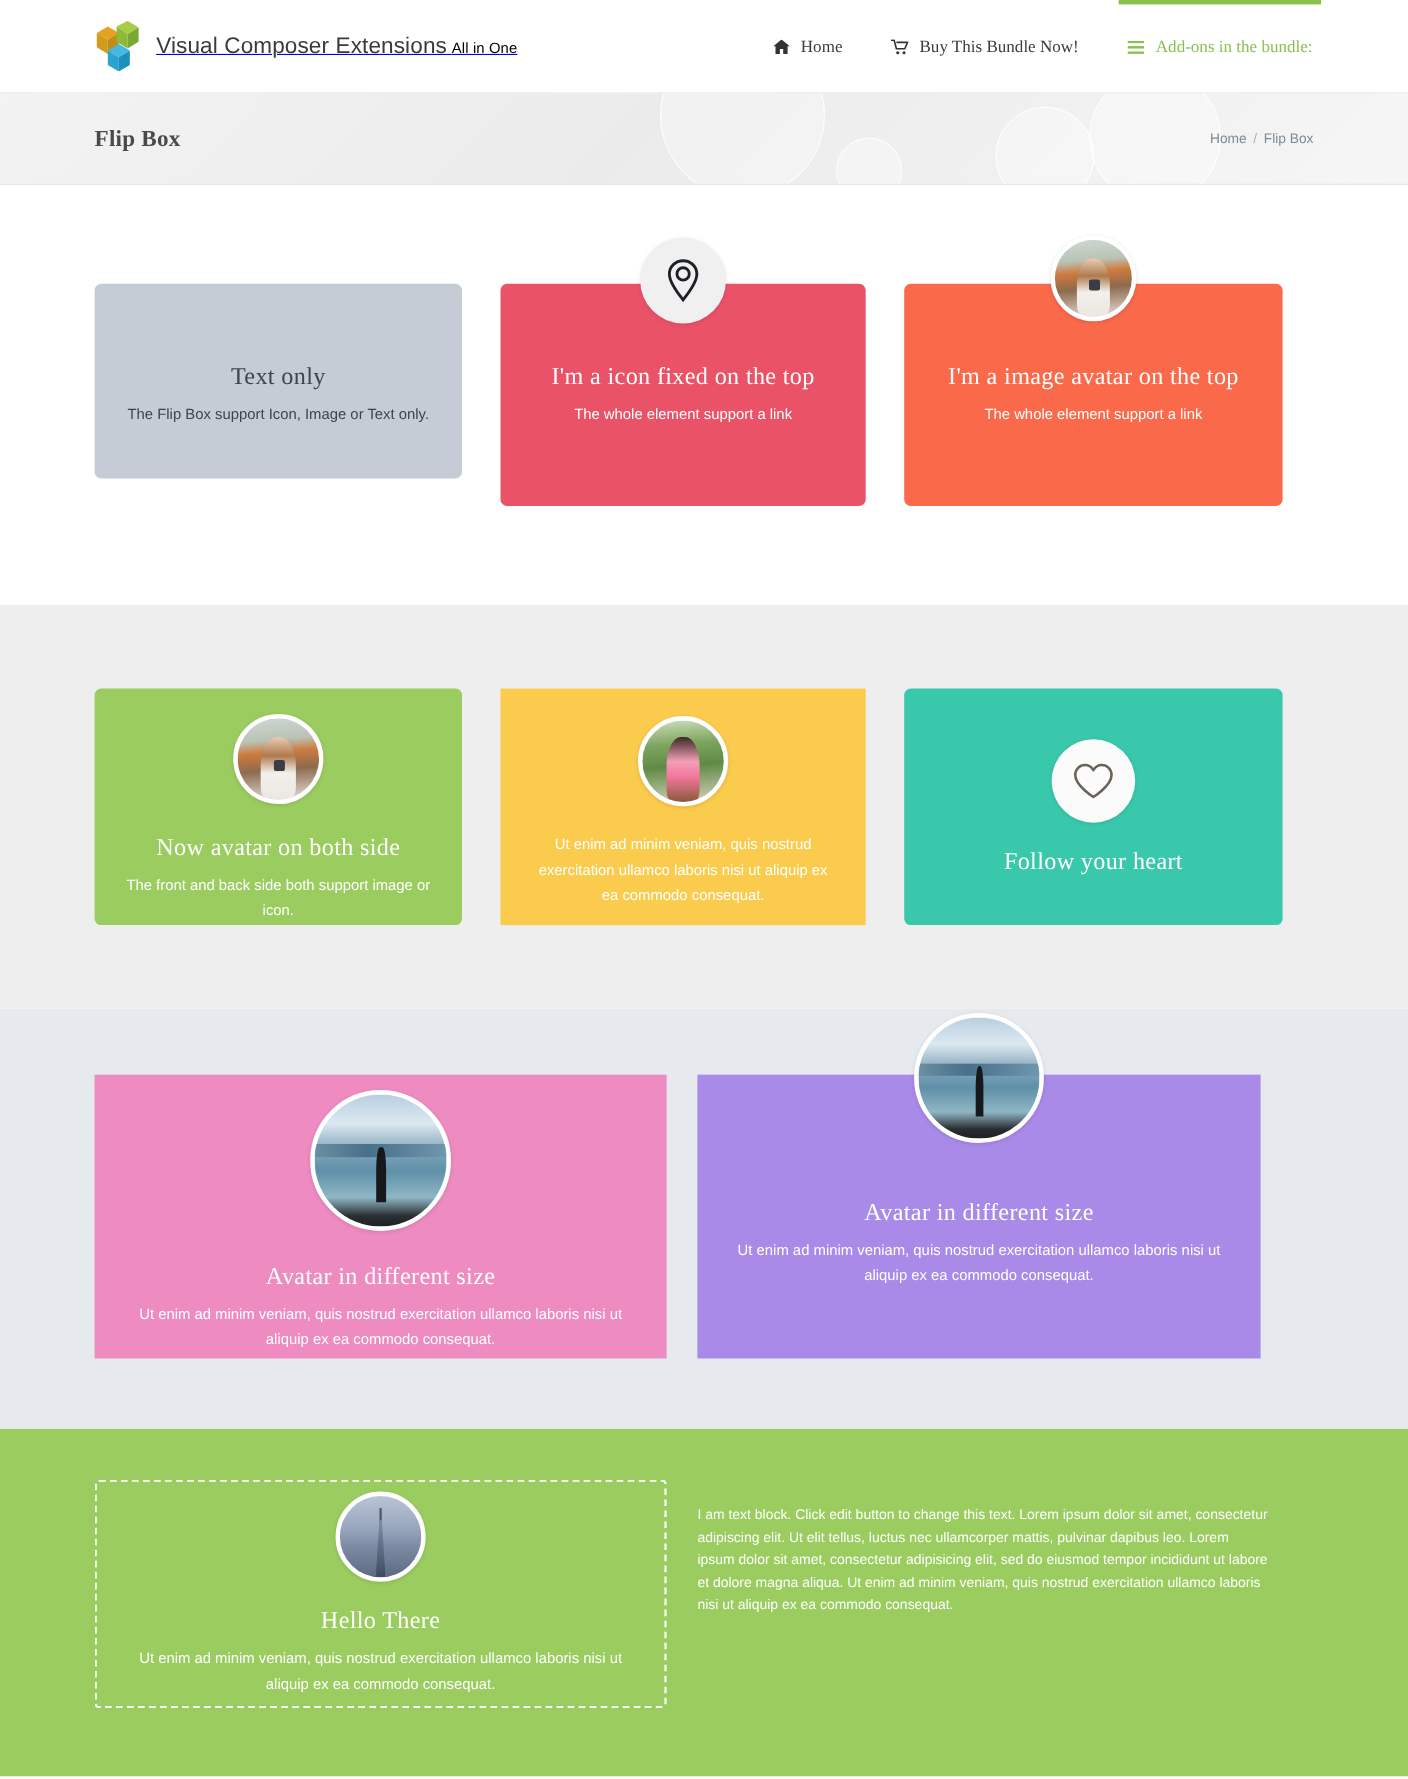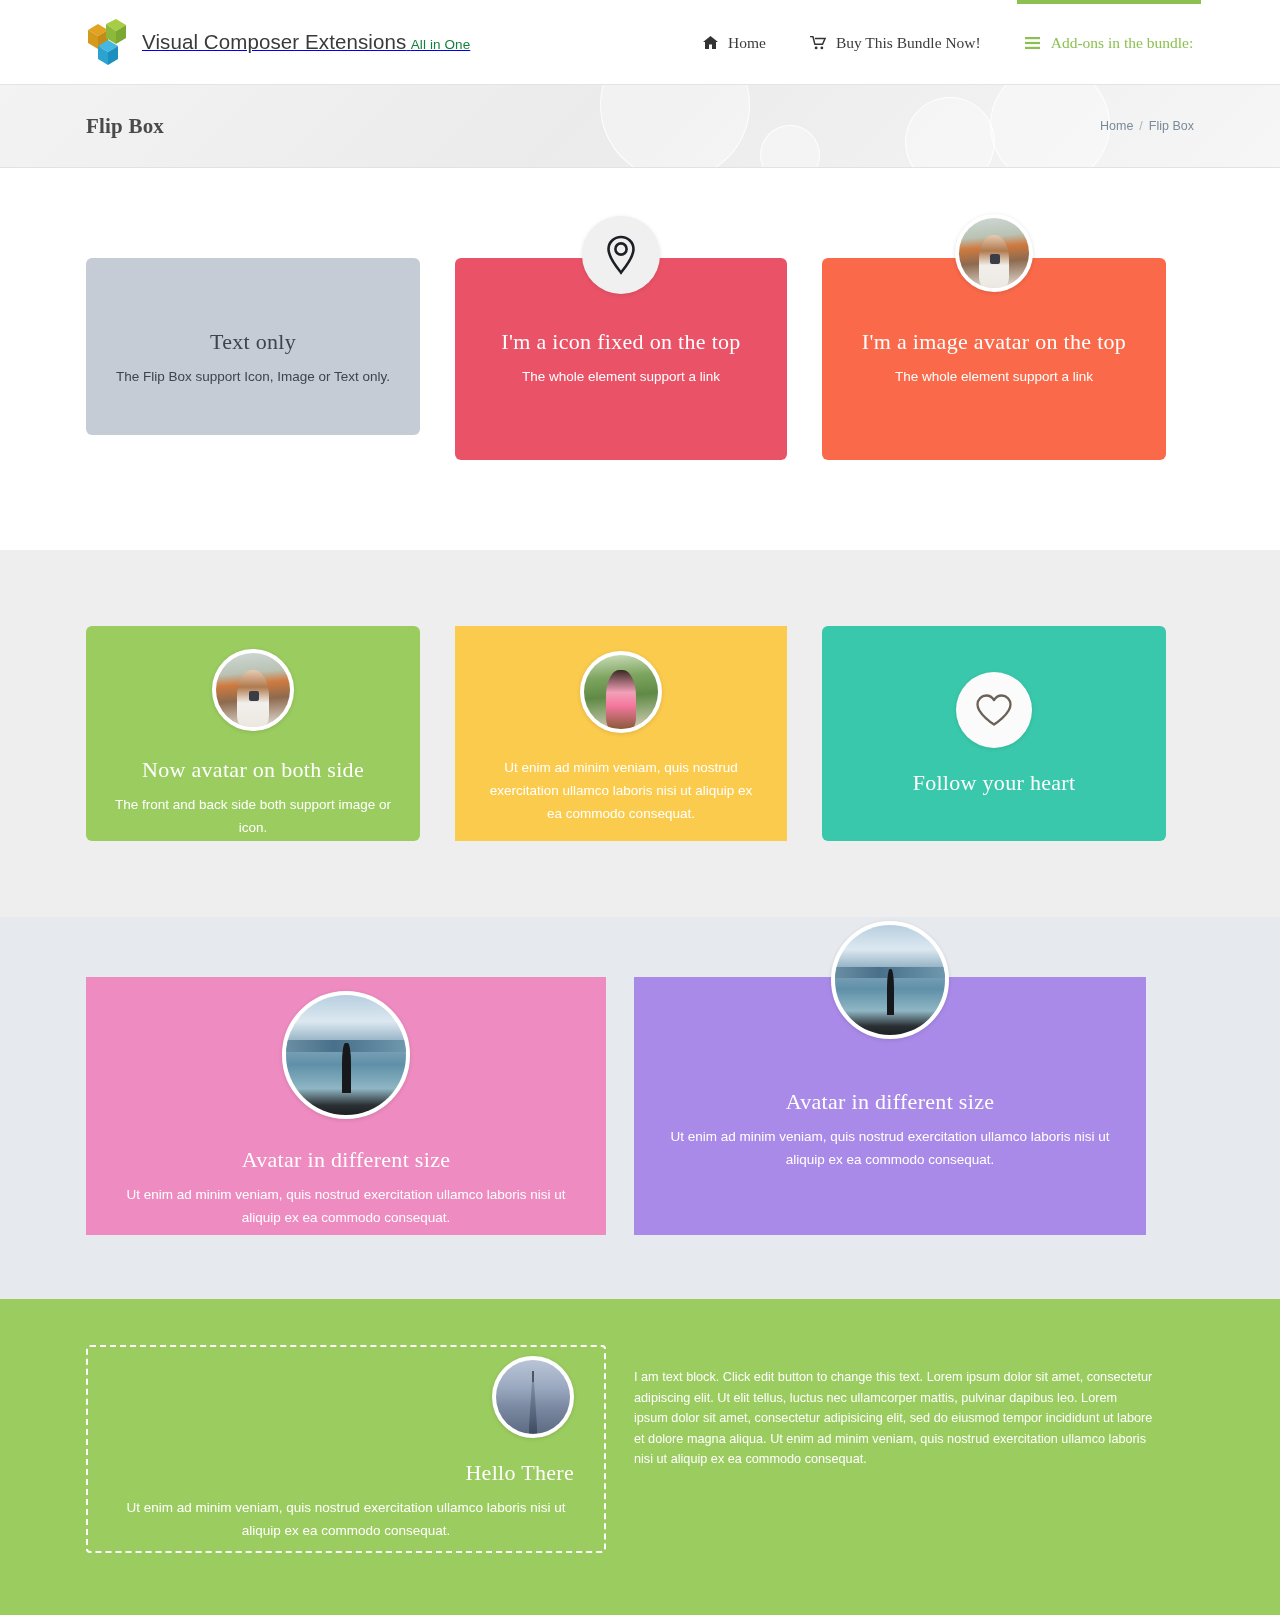--- a/index.html
+++ b/index.html
@@ -21,21 +21,21 @@
     align-items: center;
     position: relative;
   }
   .brand { display: flex; align-items: center; margin-left: 86px; }
   .brand-logo { width: 44px; height: 46px; position: relative; margin-right: 12px; }
   .brand-text .brand-title {
     font-family: "Liberation Sans", sans-serif;
     font-size: 20.5px; color: #3a3a3a; line-height: 1.15; letter-spacing: .1px;
   }
   .brand-text .brand-sub {
-    font-size: 13.5px; color: #15803d; margin-top: 2px; letter-spacing: .1px;
+    font-size: 13.5px; color: #000000; margin-top: 2px; letter-spacing: .1px;
   }
 
   .main-nav { position: absolute; left: 680px; top: 0; height: 85px; display: flex; align-items: center; }
   .nav-item {
     display: flex; align-items: center; gap: 10px;
     padding: 0 22px; height: 85px;
     font-family: "Liberation Serif", "DejaVu Serif", serif;
     font-size: 15.5px; color: #3c3c3c; text-decoration: none;
     position: relative; cursor: pointer;
   }
@@ -130,21 +130,21 @@
   .s3 { padding: 60px 0 64px; }
   .box-pink   { width: 520px; height: 258px; background: #ee8bc0; }
   .box-purple { width: 512px; height: 258px; background: #a98ae8; }
 
   
   .s4 { padding: 46px 0 62px; }
   .dashed-box {
     width: 520px; height: 208px;
     border: 2px dashed #ffffff;
     border-radius: 4px;
-    display: flex; flex-direction: column; align-items: flex-end; justify-content: center;
+    display: flex; flex-direction: column; align-items: center; justify-content: center;
     color: #fff; text-align: center; padding: 0 30px;
   }
   .text-col { width: 520px; margin-left: 28px; color: #fff; }
   .text-col h3 { font-family: "Liberation Serif","DejaVu Serif",serif; font-weight: 400; font-size: 17px; letter-spacing: .2px; }
   .text-col p { font-size: 12.7px; line-height: 1.62; margin-top: 22px; }
 </style>
 </head>
 <body>
 
 <header class="site-header">

